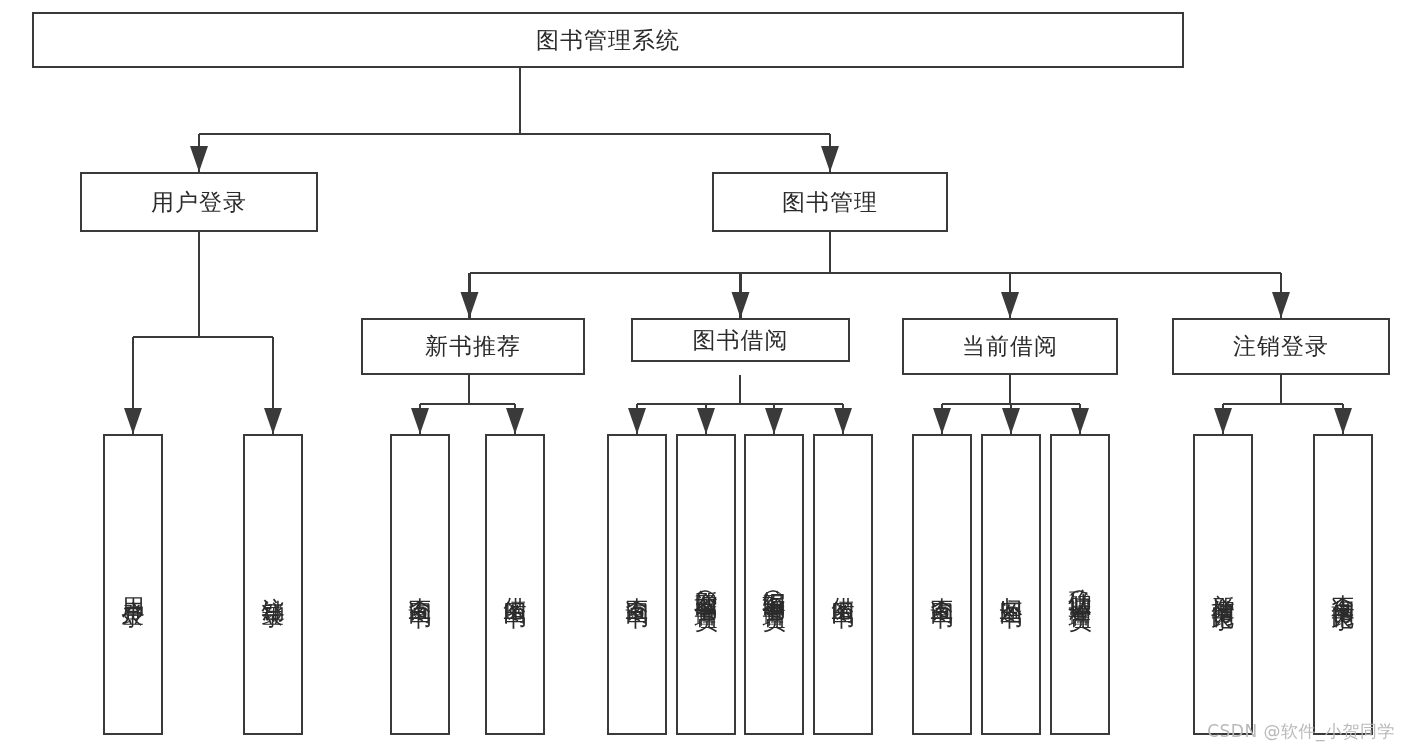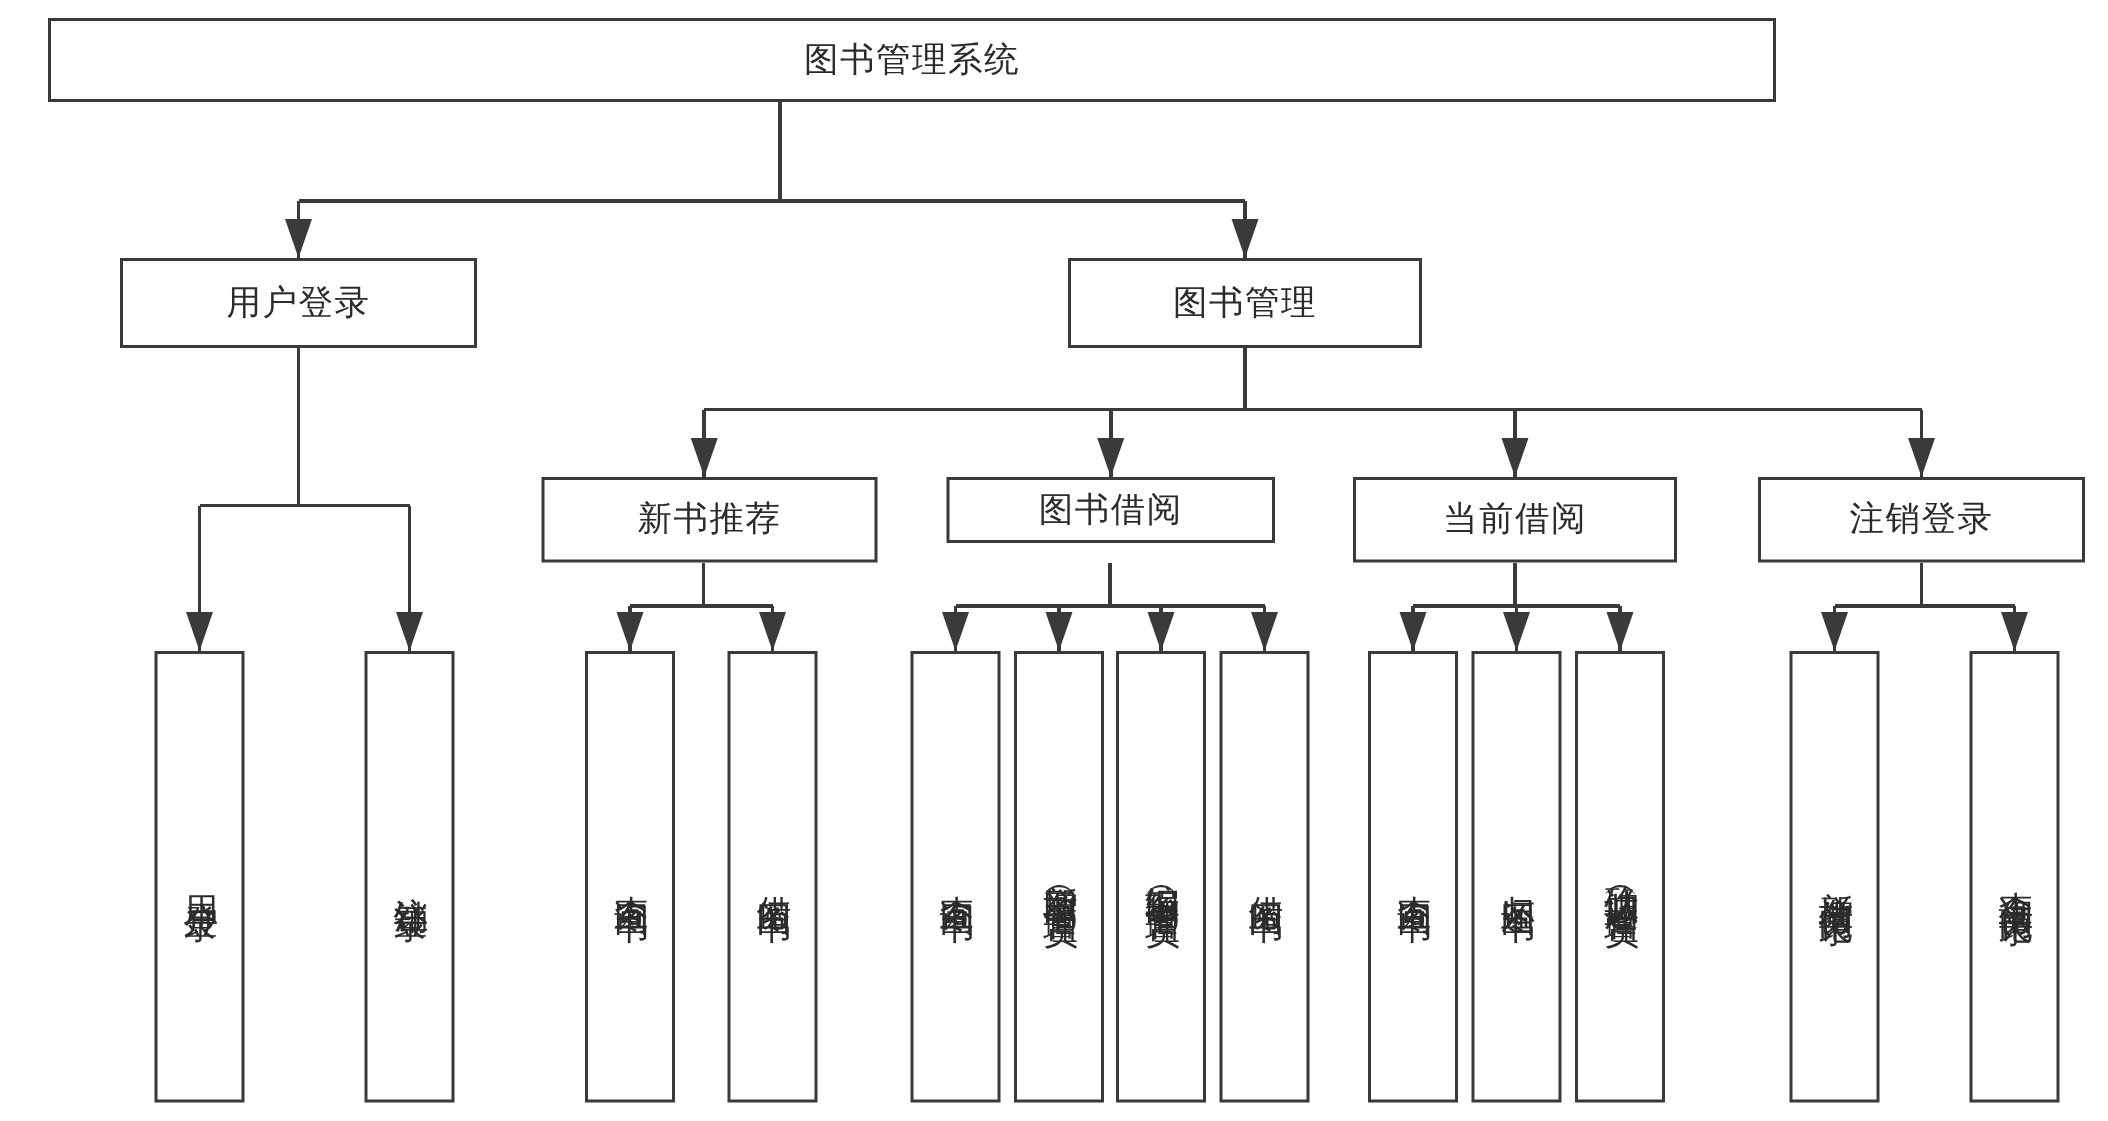--- a/index.html
+++ b/index.html
@@ -180,14 +180,15 @@
         <span class="label">确认归还（管理员）</span>
       </div>
       <div class="node node-v" style="left: 1193px; top: 434px; width: 60px; height: 301px;">
         <span class="label">新增借阅记录</span>
       </div>
       <div class="node node-v" style="left: 1313px; top: 434px; width: 60px; height: 301px;">
         <span class="label">查询借阅记录</span>
       </div>
     </div>
 
+  <div class="watermark">CSDN @软件_小贺同学</div>
 
 </div>
 
 </body></html>

